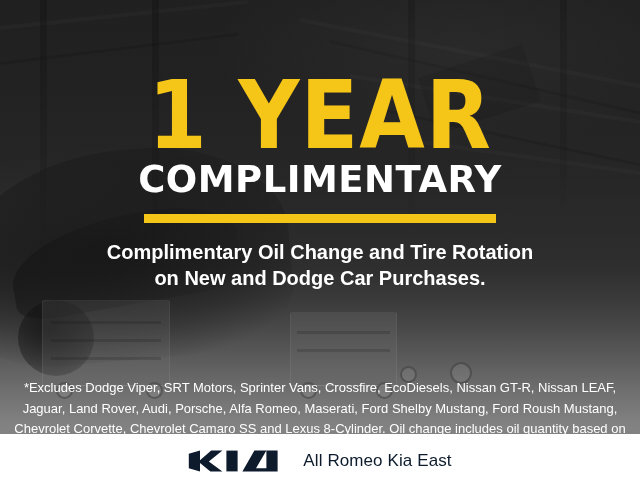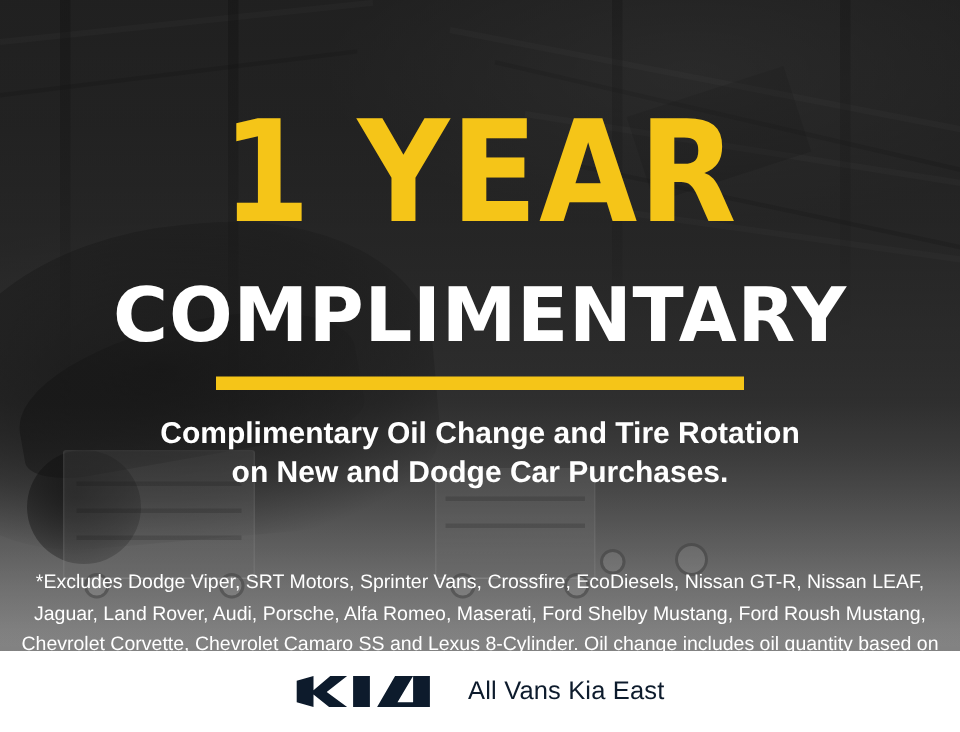--- a/index.html
+++ b/index.html
@@ -145,22 +145,22 @@
     line-height: 0.86;
     font-weight: 700;
     letter-spacing: 1px;
     color: #f5c518;
     white-space: nowrap;
     font-family: "DejaVu Sans", sans-serif;
     font-stretch: condensed;
   }
 
   .headline-sub {
-    margin-top: 28px;
-    font-size: 50px;
+    margin-top: 4px;
+    font-size: 37px;
     line-height: 1.03;
     font-weight: 700;
     letter-spacing: 0.5px;
     color: #ffffff;
     text-align: center;
     font-family: "DejaVu Sans", sans-serif;
     text-transform: uppercase;
   }
 
   .rule {
@@ -279,16 +279,16 @@
 
   <div class="footer">
     <svg class="kia-logo" width="96" height="26" viewBox="0 0 240 64" aria-hidden="true">
 
       <path fill="#0d1b2c" d="M2 14 L30 6 L30 30 L58 6 L86 6 L52 33 L86 58 L56 58 L30 37 L30 58 L2 50 Z"></path>
 
       <path fill="#0d1b2c" d="M96 6 L124 6 L124 58 L96 58 Z"></path>
 
       <path fill="#0d1b2c" d="M136 58 L166 6 L196 6 L170 50 L196 50 L196 6 L224 6 L224 58 Z"></path>
     </svg>
-    <div class="dealer-name">All Vans Kia East</div>
+    <div class="dealer-name">All Romeo Kia East</div>
   </div>
 
 </div>
 
 </body></html>

